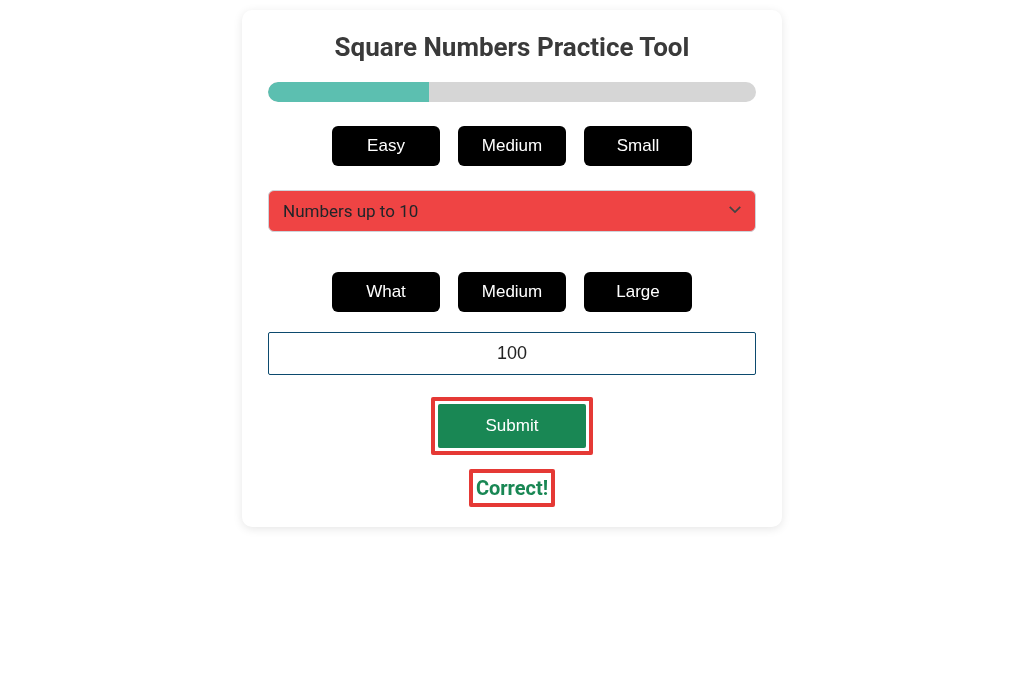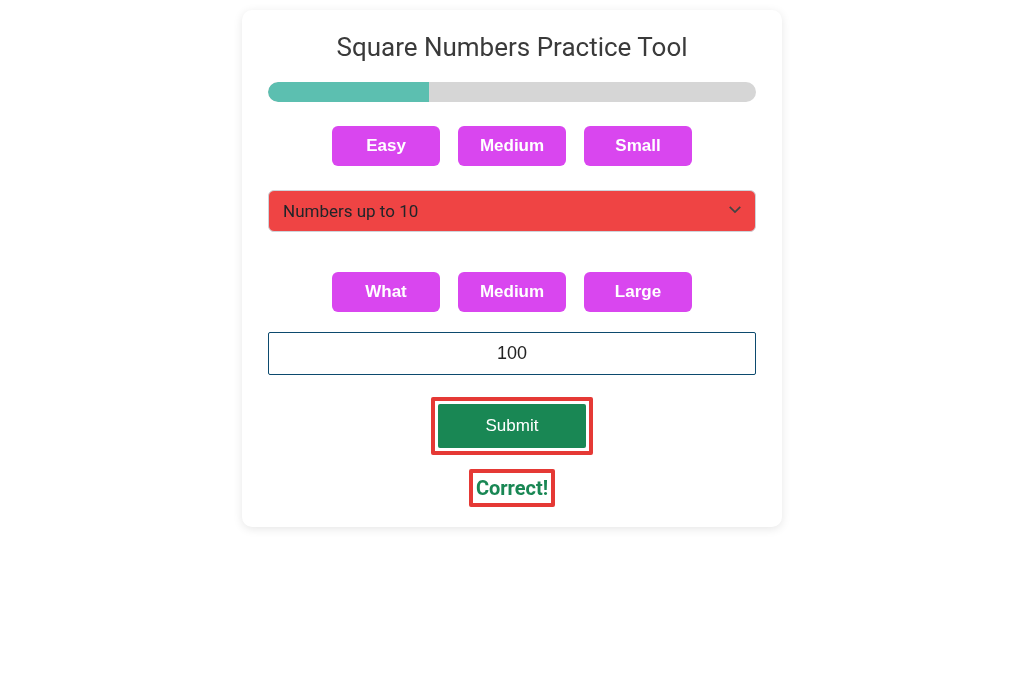--- a/index.html
+++ b/index.html
@@ -20,21 +20,21 @@
     .card {
       width: 540px;
       background: #ffffff;
       border-radius: 10px;
       box-shadow: 0 2px 10px rgba(0,0,0,0.1);
       padding: 22px 26px 20px 26px;
       text-align: center;
     }
     .title {
       font-size: 26px;
-      font-weight: 400;
+      font-weight: 700;
       color: #3a3a3a;
       margin-bottom: 20px;
     }
     .progress-bar {
       width: 100%;
       height: 20px;
       background: #d6d6d6;
       border-radius: 10px;
       overflow: hidden;
       margin-bottom: 24px;
@@ -49,27 +49,27 @@
       display: flex;
       justify-content: center;
       gap: 18px;
       margin-bottom: 24px;
     }
     .btn-row.size-row {
       margin-top: 32px;
       margin-bottom: 20px;
     }
     .btn-blue {
-      background: #d946ef;
+      background: #000000;
       color: #ffffff;
       border: none;
       border-radius: 6px;
       padding: 10px 8px;
       font-size: 17px;
-      font-weight: 700;
+      font-weight: 400;
       cursor: pointer;
       min-width: 108px;
     }
     .btn-green {
       background: #198754;
       color: #ffffff;
       border: none;
       border-radius: 2px;
       padding: 12px 24px;
       font-size: 17px;

